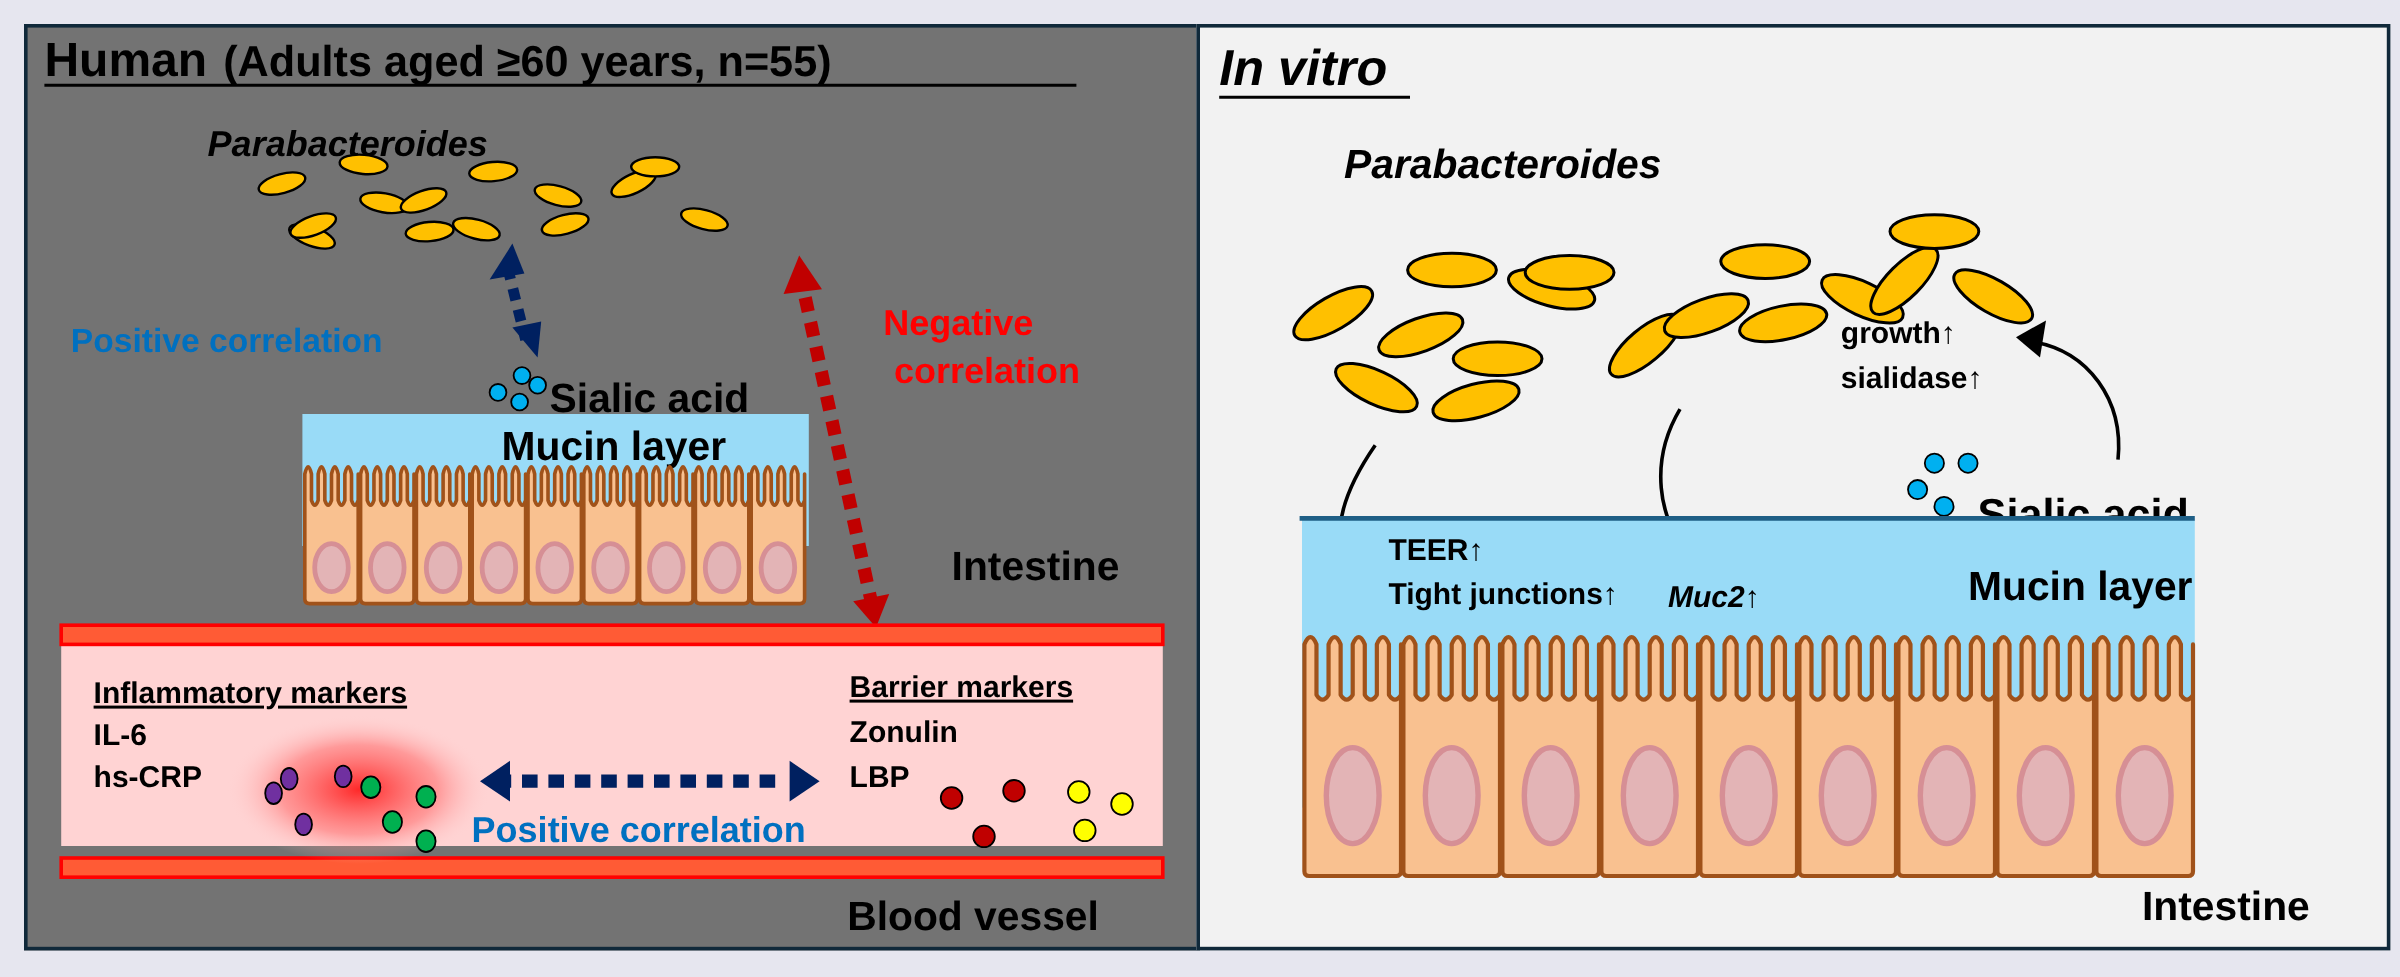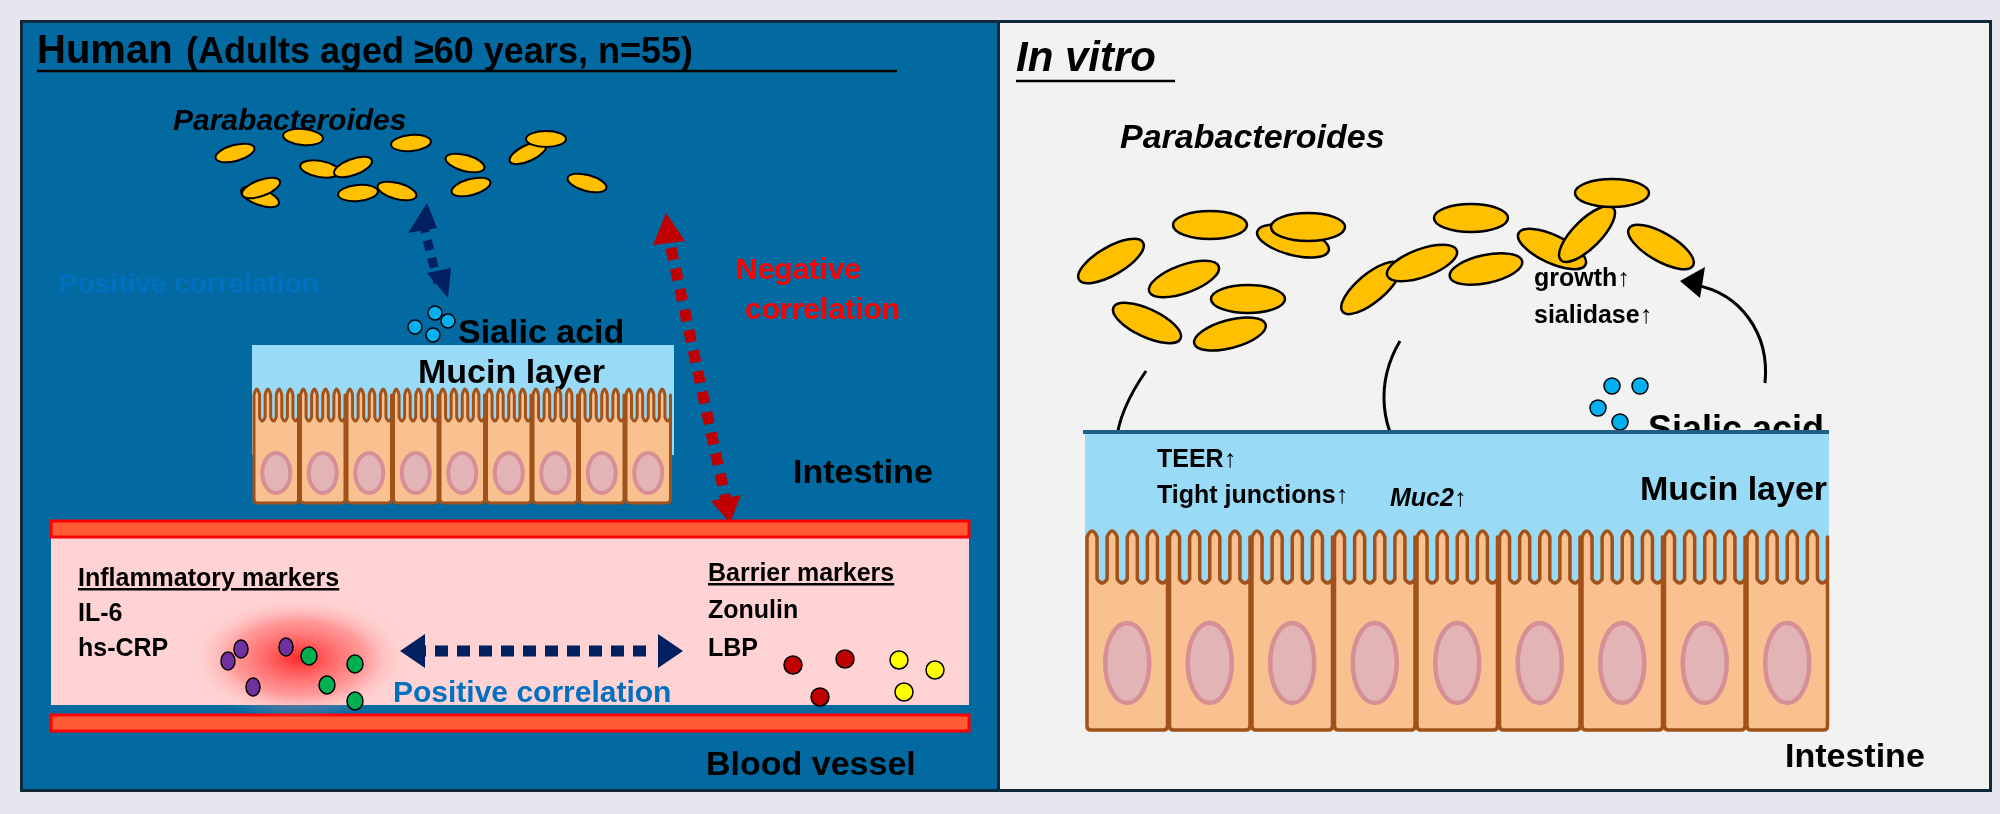--- a/index.html
+++ b/index.html
@@ -1,19 +1,19 @@
 <!DOCTYPE html>
 <html><head>
 <meta charset="utf-8">
 <style>
   html, body { margin:0; padding:0; }
   body { width:2000px; height:814px; background:#e6e6ef; position:relative; overflow:hidden;
          font-family:"Liberation Sans", sans-serif; }
   .panel { position:absolute; top:20px; height:772px; border:3px solid #10293a; box-sizing:border-box; }
-  #left-panel { left:20px; width:980px; background:#0369a1; }
+  #left-panel { left:20px; width:980px; background:#737373; }
   #right-panel { left:997px; width:995px; background:#f2f2f2; }
   svg { position:absolute; left:0; top:0; }
   .t { font-family:"Liberation Sans", sans-serif; font-weight:bold; }
 </style>
 </head>
 <body>
 
 <div id="left-panel" class="panel">
   <svg width="974" height="766" viewBox="0 0 974 766">
     <defs>

